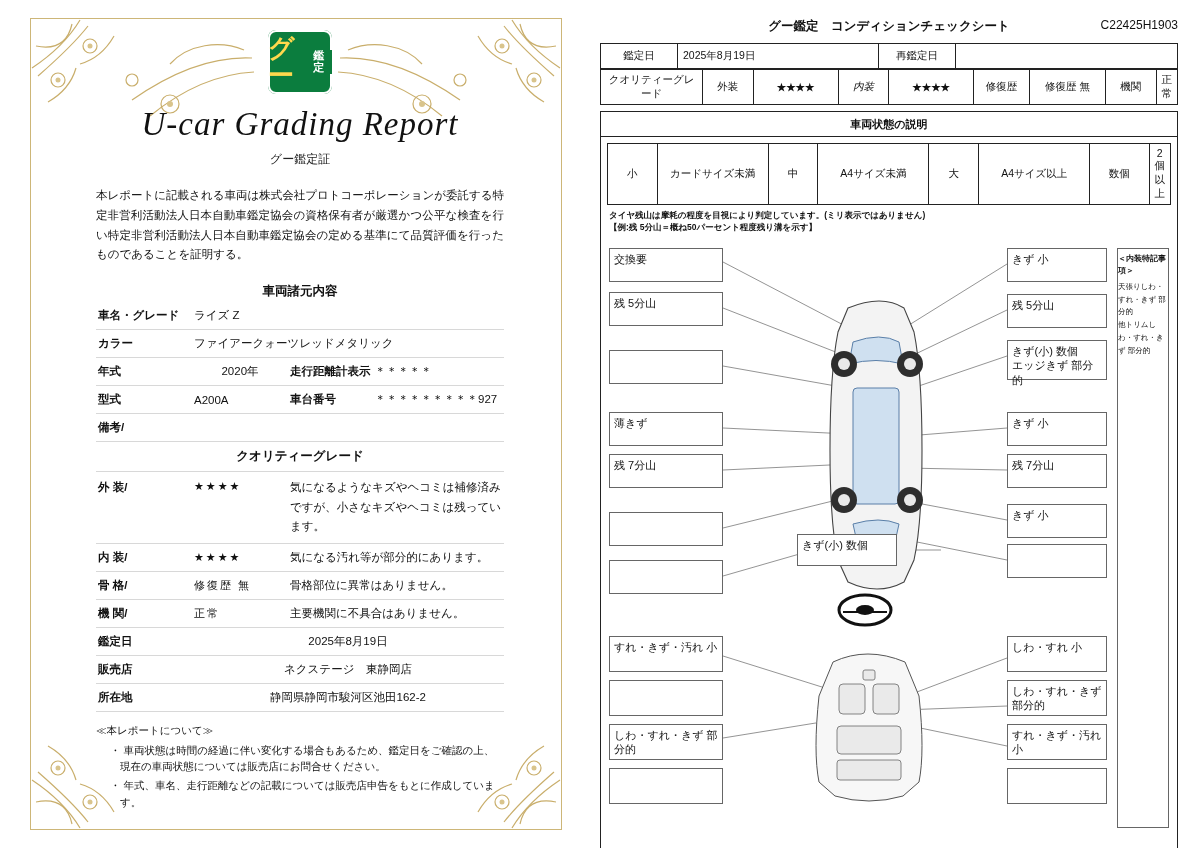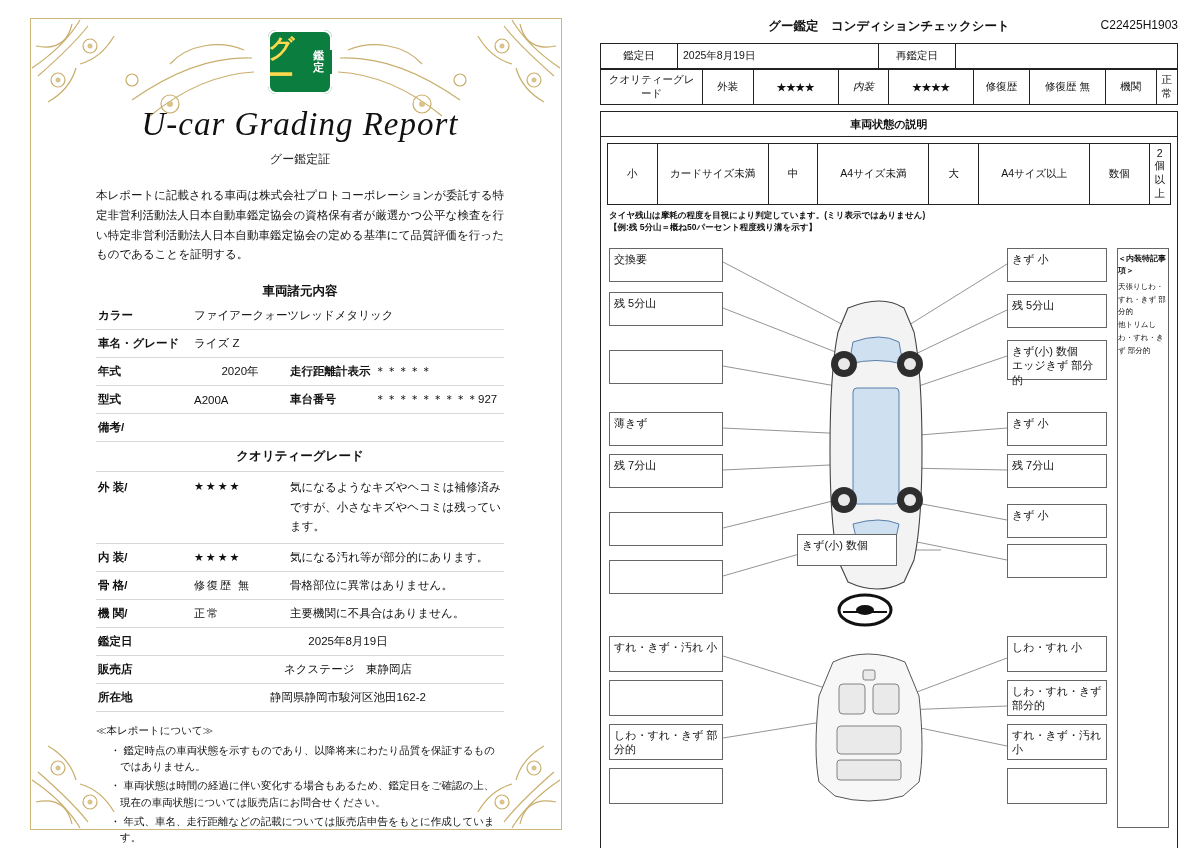--- a/index.html
+++ b/index.html
@@ -196,26 +196,26 @@
     <div class="title-script">U-car Grading Report</div>
     <div class="title-sub">グー鑑定証</div>
 
     <div class="intro">本レポートに記載される車両は株式会社プロトコーポレーションが委託する特定非営利活動法人日本自動車鑑定協会の資格保有者が厳選かつ公平な検査を行い特定非営利活動法人日本自動車鑑定協会の定める基準にて品質評価を行ったものであることを証明する。</div>
 
     <div class="sec-head">車両諸元内容</div>
 
     <table class="spec">
       <tbody>
           <tr>
+        <td class="lbl">車名・グレード</td>
+        <td colspan="3">ライズ Z</td>
+      </tr>
+      <tr>
         <td class="lbl">カラー</td>
         <td colspan="3">ファイアークォーツレッドメタリック</td>
-      </tr>
-      <tr>
-        <td class="lbl">車名・グレード</td>
-        <td colspan="3">ライズ Z</td>
       </tr>
       <tr>
         <td class="lbl">年式</td>
         <td class="ctr" style="width:92px;">2020年</td>
         <td class="lbl2">走行距離計表示</td>
         <td>＊＊＊＊＊</td>
       </tr>
       <tr>
         <td class="lbl">型式</td>
         <td style="width:92px;">A200A</td>
@@ -260,21 +260,20 @@
       <tr>
         <td class="lbl">所在地</td>
         <td colspan="3" class="ctr">静岡県静岡市駿河区池田162-2</td>
       </tr>
     </tbody>
       </table>
 
     <div class="notes">
       <div class="nh">≪本レポートについて≫</div>
       <ul>
-        <li>・ 鑑定時点の車両状態を示すものであり、以降将来にわたり品質を保証するものではありません。</li>
         <li>・ 車両状態は時間の経過に伴い変化する場合もあるため、鑑定日をご確認の上、現在の車両状態については販売店にお問合せください。</li>
         <li>・ 年式、車名、走行距離などの記載については販売店申告をもとに作成しています。</li>
 
       </ul>
     </div>
 
   </div>
 </div>
 
 <div id="right-panel">

